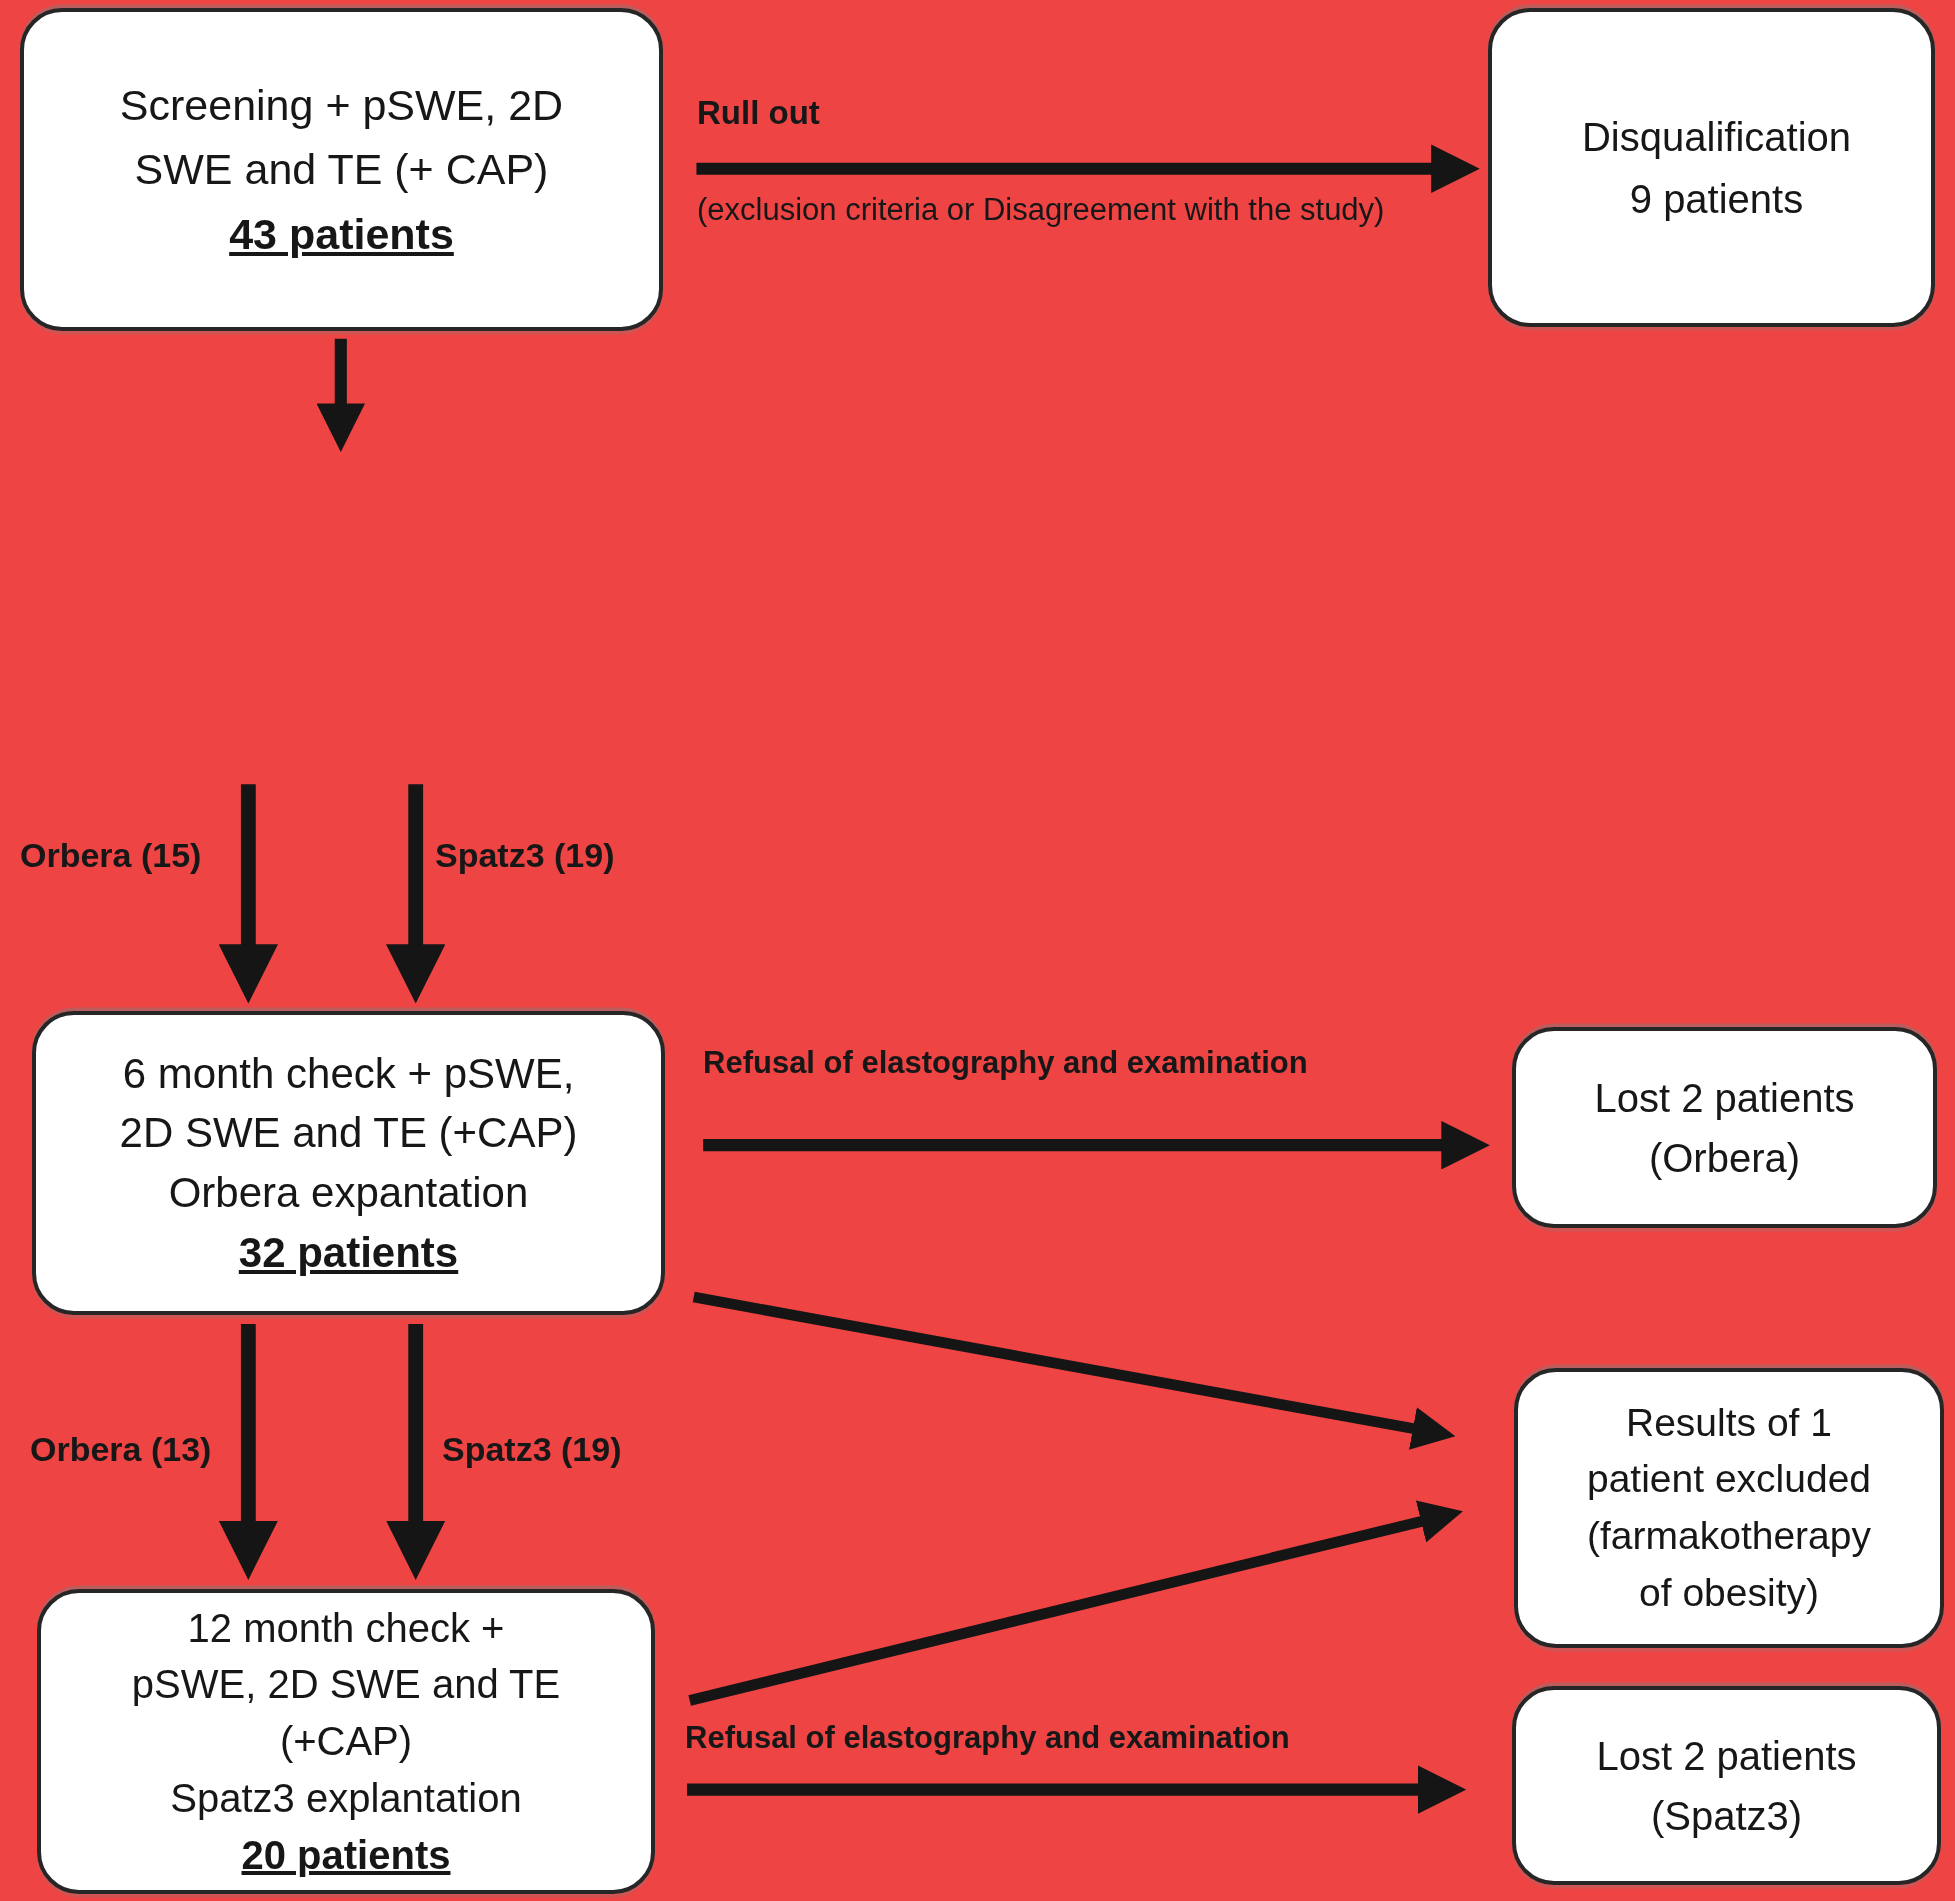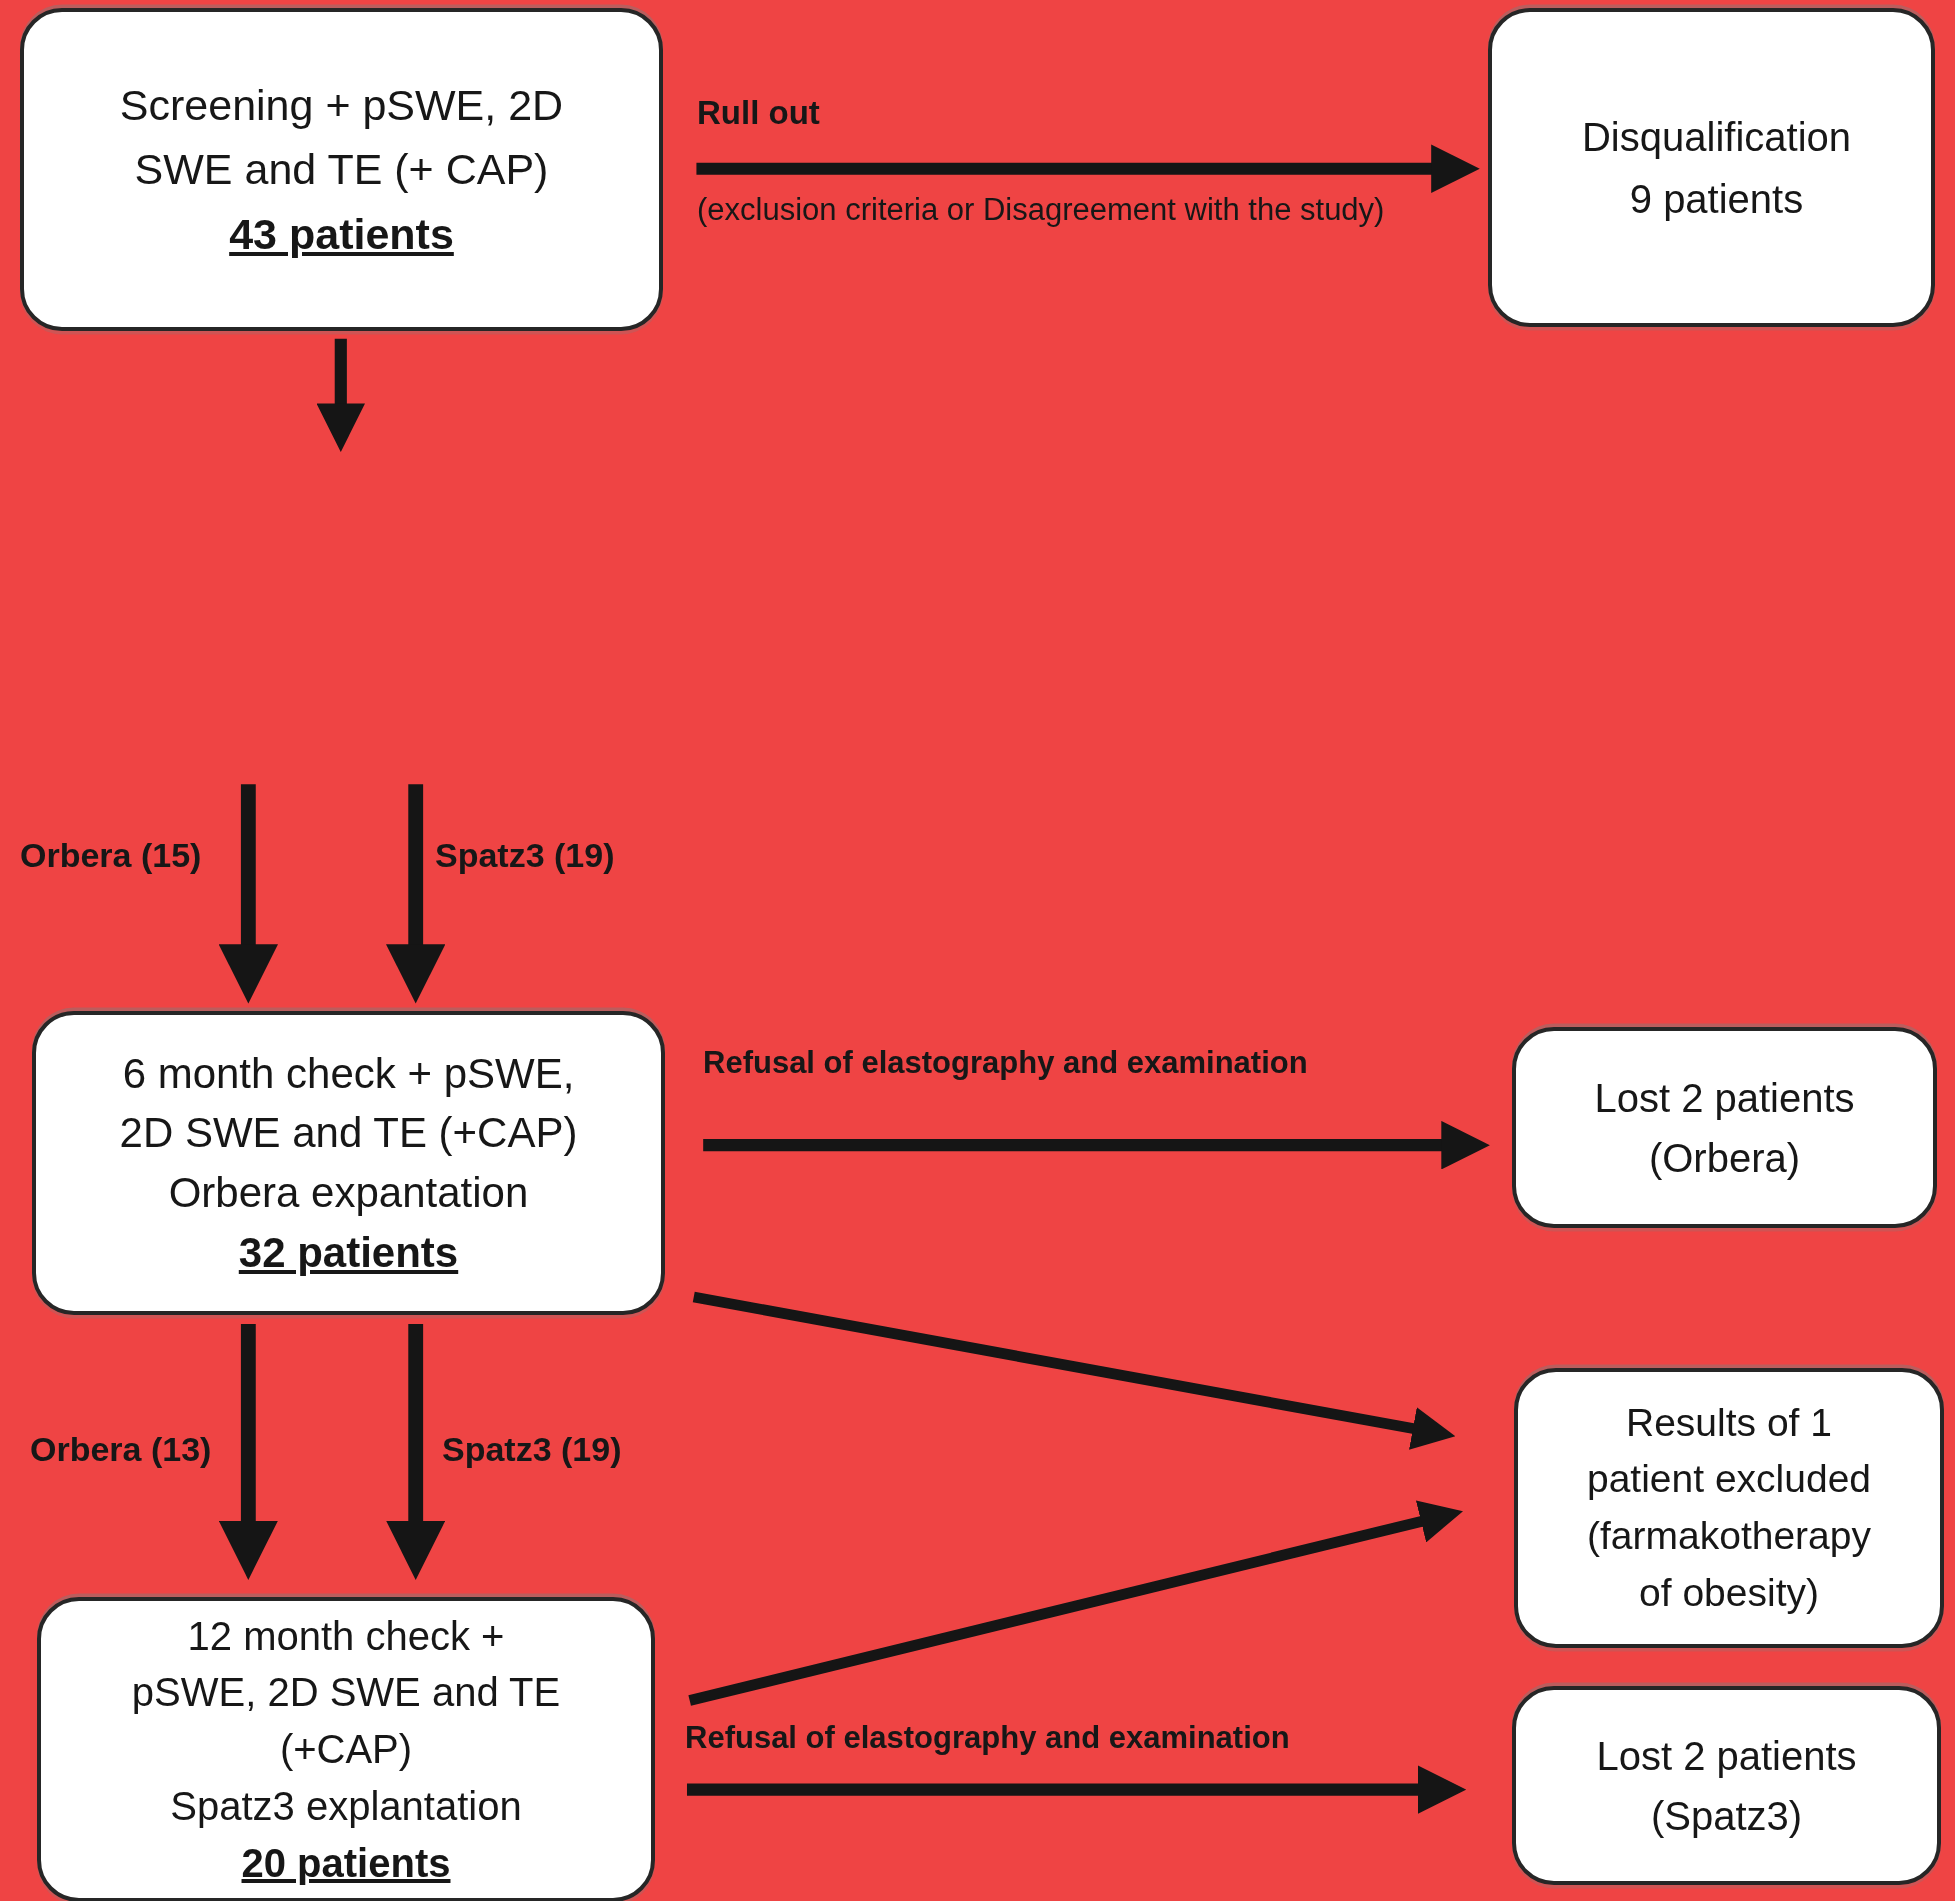--- a/index.html
+++ b/index.html
@@ -17,21 +17,21 @@
   .node .body{display:block;white-space:pre-line;}
   .node .count{display:block;white-space:pre-line;font-weight:700;text-decoration:underline;}
   .lbl{position:absolute;font-weight:700;white-space:pre-line;}
   .lbl.center{}
   #b-screening {left:20px;  top:8px;   width:643px; height:323px; font-size:43px; line-height:1.5;}
   #b-disq      {left:1488px;top:8px;   width:447px; height:319px; font-size:40px; line-height:1.55;padding-left:10px;}
   #b-igb       {left:28px;  top:451px;  width:638px; height:325px; font-size:43px; line-height:1.5;}
   #b-six       {left:32px;  top:1011px; width:633px; height:304px; font-size:42px; line-height:1.42;}
   #b-lost-orb  {left:1512px;top:1027px; width:425px; height:201px; font-size:40px; line-height:1.5;}
   #b-results   {left:1514px;top:1368px; width:430px; height:280px; font-size:39px; line-height:1.45;}
-  #b-twelve    {left:37px;  top:1589px; width:618px; height:305px; font-size:40px; line-height:1.42;margin-top:8px;}
+  #b-twelve    {left:37px;  top:1589px; width:618px; height:305px; font-size:40px; line-height:1.42;}
   #b-lost-spz  {left:1512px;top:1686px; width:429px; height:199px; font-size:40px; line-height:1.5;}
   #l-rullout   {left:697px;top:39px;  font-weight:400;font-size:31px;line-height:1.55;}
   #l-rullout .t{display:block;font-weight:700;font-size:33px;}
   #l-orbera15  {left:20px;  top:836px; width:223px; font-size:34px;}
   #l-spatz19t  {left:435px; top:836px; width:236px; font-size:34px;}
   #l-refusal1  {left:703px;top:1045px; font-size:31px;}
   #l-orbera13  {left:30px;  top:1430px; width:223px; font-size:34px;}
   #l-spatz19b  {left:442px; top:1430px; width:236px; font-size:34px;}
   #l-refusal2  {left:685px;top:1720px; font-size:31px;}
 </style>

